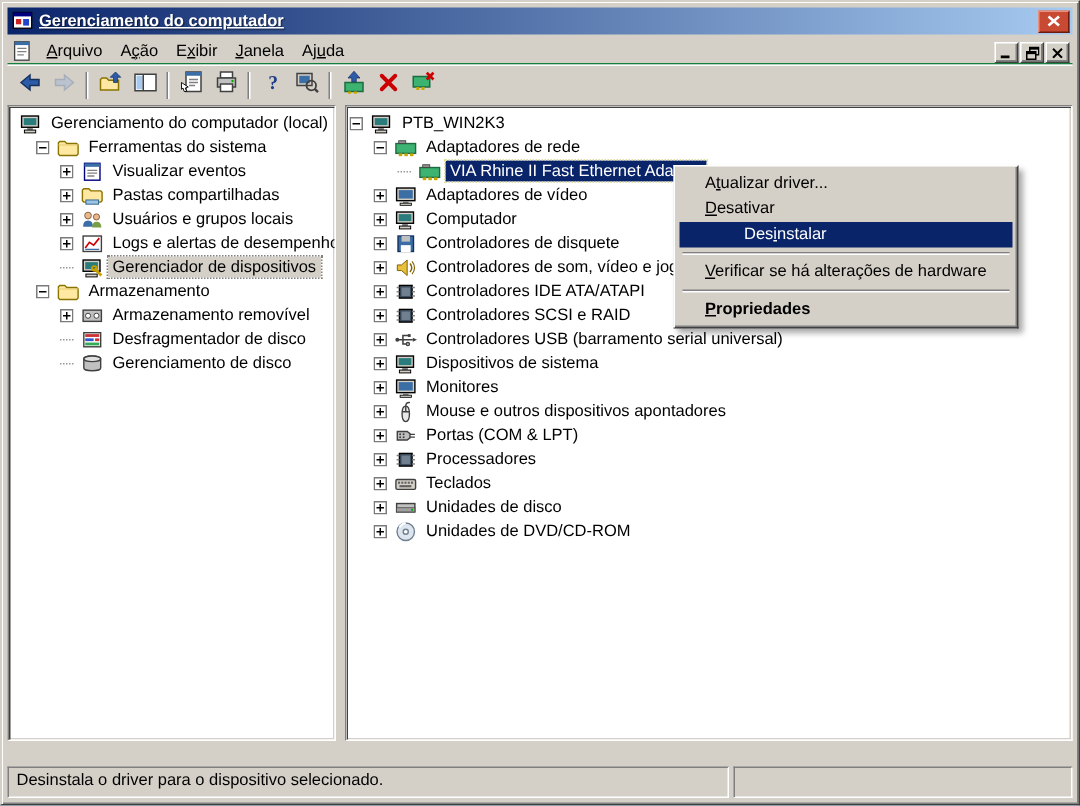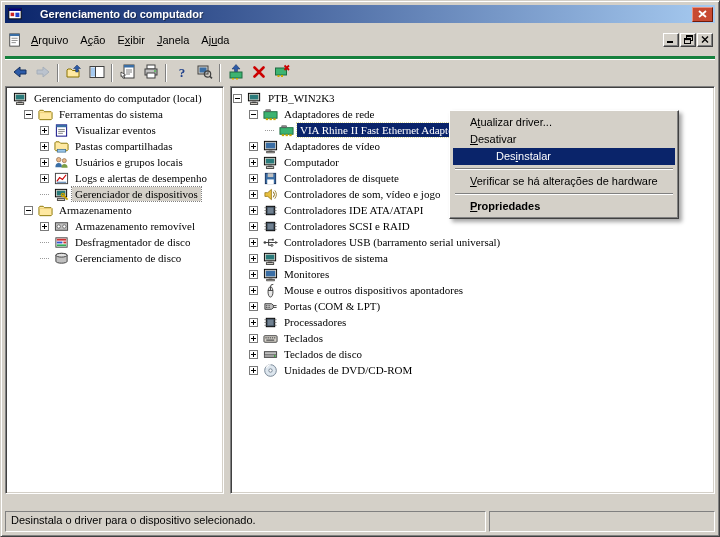--- a/index.html
+++ b/index.html
@@ -9,46 +9,46 @@
 
   .window{position:relative;width:720px;height:537px;background:#D4D0C8;
     border:1px solid;border-color:#D4D0C8 #404040 #404040 #D4D0C8;
     box-shadow:inset 1px 1px 0 #fff,inset -1px -1px 0 #808080;
     padding:4px;display:flex;flex-direction:column;}
 
   
   .titlebar{height:18px;flex:none;background:linear-gradient(90deg,#0A246A,#A6CAF0);
     display:flex;align-items:center;padding:0 2px;}
   .title-icon{width:16px;height:16px;display:flex;align-items:center;justify-content:center;}
-  .title-text{color:#fff;font-weight:bold;margin-left:17px;flex:1;white-space:nowrap;
-    text-shadow:1px 1px 0 rgba(0,0,0,.4);}
+  .title-text{color:#fff;font-weight:bold;margin-left:3px;flex:1;white-space:nowrap;
+    text-shadow:1px 1px 0 rgba(0,0,0,.4);text-decoration:underline;}
   .title-btn{width:21px;height:15px;background:#C84A32;margin-left:2px;
     border:1px solid;border-color:#E8927F #6E1A0A #6E1A0A #E8927F;
     display:flex;align-items:center;justify-content:center;}
 
   
-  .menubar{height:36px;flex:none;display:flex;align-items:center;padding:0 2px;
-    border-bottom:3px solid #15803d;}
+  .menubar{height:20px;flex:none;display:flex;align-items:flex-end;padding:0 2px;
+    border-bottom:1px solid #15803d;}
   .mdi-icon{width:16px;height:16px;display:flex;align-items:center;justify-content:center;margin-right:2px;}
   .menu-item{padding:2px 6px;white-space:nowrap;}
   .mdi-controls{margin-left:auto;display:flex;}
   .mbtn{width:16px;height:14px;background:#D4D0C8;margin-left:1px;
     border:1px solid;border-color:#fff #404040 #404040 #fff;
     box-shadow:inset -1px -1px 0 #808080;
     display:flex;align-items:center;justify-content:center;}
 
   
   .toolbar{height:26px;flex:none;display:flex;align-items:center;padding:0 3px;
     border-top:1px solid #fff;}
   .tool-btn{width:23px;height:22px;display:flex;align-items:center;justify-content:center;}
   .tool-btn.disabled{opacity:.45;}
   .tool-sep{width:2px;height:18px;border-left:1px solid #808080;border-right:1px solid #fff;margin:0 3px;}
 
   
-  .main{flex:1;min-height:0;display:flex;margin:1px 0 2px;font-family:Liberation Serif, serif;}
+  .main{flex:1;min-height:0;display:flex;margin:1px 0 2px;}
   .pane{background:#fff;overflow:hidden;padding:3px 0 0 2px;
     border:1px solid;border-color:#808080 #fff #fff #808080;
     box-shadow:inset 1px 1px 0 #404040,inset -1px -1px 0 #D4D0C8;}
   .left-pane{width:219px;flex:none;}
   .splitter{width:6px;flex:none;}
   .right-pane{flex:1;}
 
   
   .tree-row{height:16px;display:flex;align-items:center;white-space:nowrap;}
   .tree-indent{flex:none;height:1px;}
@@ -741,21 +741,21 @@
               <line x1="4.5" y1="2" x2="4.5" y2="7" stroke="#000"></line>
             </svg>
           </span>
           <span class="tree-ico">
             <svg viewBox="0 0 16 16" width="15" height="15">
               <rect x="1.5" y="5" width="13" height="6" fill="#C0C0C0" stroke="#404040"></rect>
               <rect x="1.5" y="8" width="13" height="3" fill="#A0A0A0" stroke="#404040" stroke-width="0.5"></rect>
               <circle cx="12.5" cy="9.5" r="0.8" fill="#00AA00"></circle>
             </svg>
           </span>
-          <span class="tree-label">Teclados de disco</span>
+          <span class="tree-label">Unidades de disco</span>
         </div>
         <div class="tree-row">
           <span class="tree-indent" style="width: 16px;"></span>
           <span class="tree-exp">
             <svg width="9" height="9" viewBox="0 0 9 9">
               <rect x="0.5" y="0.5" width="8" height="8" fill="#fff" stroke="#7B7B7B"></rect>
               <line x1="2" y1="4.5" x2="7" y2="4.5" stroke="#000"></line>
               <line x1="4.5" y1="2" x2="4.5" y2="7" stroke="#000"></line>
             </svg>
           </span>

